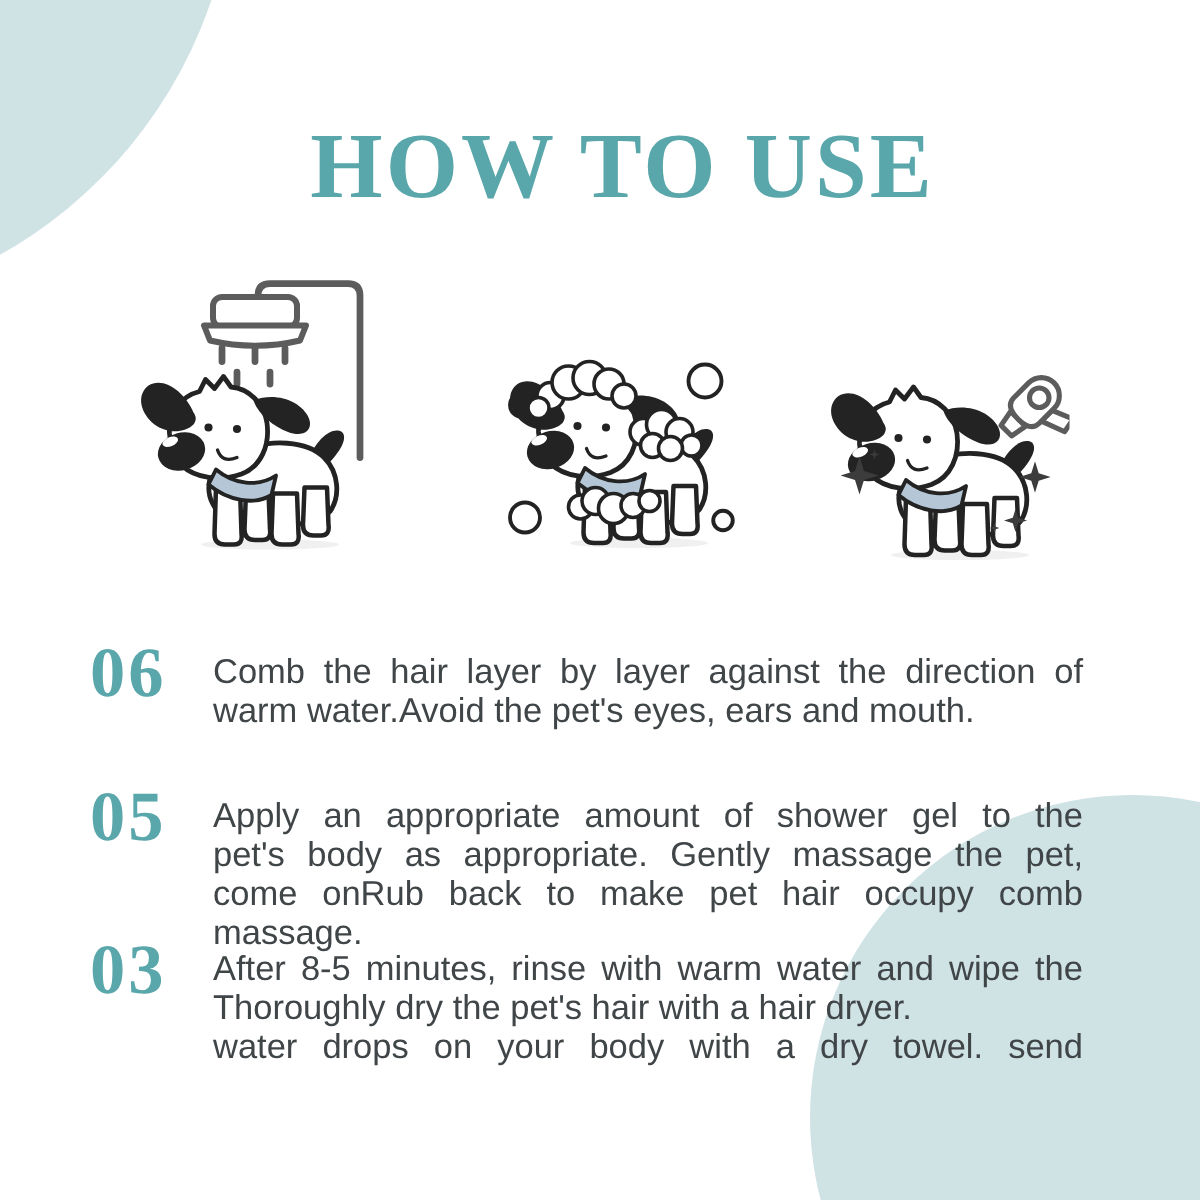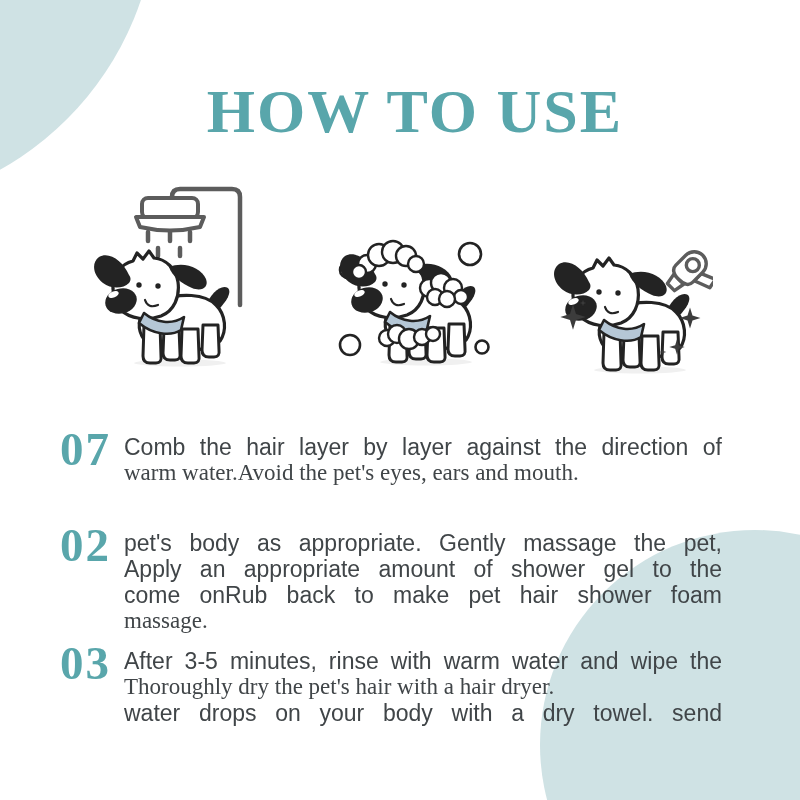--- a/index.html
+++ b/index.html
@@ -21,24 +21,24 @@
     font-size:62px;letter-spacing:2px;color:var(--accent);line-height:1;
   }
   .illus{position:absolute;}
   .steps{position:absolute;left:0;top:0;width:100%;height:100%;}
   .step{position:absolute;left:60px;width:662px;display:flex;}
   .step-num{
     flex:0 0 58px;width:58px;margin-top:-8px;
     font-family:"Liberation Serif",serif;font-weight:700;
     font-size:47px;line-height:47px;letter-spacing:2px;color:var(--accent);
   }
-  .step-text{flex:1;margin-left:6px;color:var(--body-text);
+  .step-text{flex:1;margin-left:24px;color:var(--body-text);
     font-size:23px;line-height:26px;}
   .ln{height:26px;text-align:justify;text-align-last:justify;white-space:nowrap;}
-  .ln.last{text-align-last:left;font-family:Liberation Serif, serif;}
+  .ln.last{text-align-last:left;}
   
   .ink{fill:var(--outline);}
   .paper{fill:#fff;stroke:var(--outline);stroke-width:3.2;stroke-linejoin:round;}
   .leg{fill:#fff;stroke:var(--outline);stroke-width:3;stroke-linejoin:round;}
   .line{fill:none;stroke:var(--outline);stroke-width:2.2;stroke-linecap:round;}
   .collar-band{fill:var(--collar);stroke:var(--outline);stroke-width:2.6;stroke-linejoin:round;}
   .foam{fill:#fff;stroke:var(--outline);stroke-width:2.4;}
   .bubble{fill:#fff;stroke:var(--outline);stroke-width:2.6;}
   .fixture{fill:#fff;stroke:var(--icon-gray);stroke-width:4;stroke-linejoin:round;}
   .pipe{fill:none;stroke:var(--icon-gray);stroke-width:4.5;stroke-linecap:round;}
@@ -142,40 +142,40 @@
       <path class="dryer" d="M-6 12 L4 12 L10 26 L0 28 Z"></path>
       <path class="dryer" d="M-16 -7 L-27 -5 L-27 5 L-16 7 Z"></path>
       <path class="dryer" d="M-8 -12 L6 -12 A 12 12 0 0 1 6 12 L-8 12 Q-16 12 -16 0 Q-16 -12 -8 -12 Z"></path>
       <circle class="dryer" cx="4" cy="0" r="6.5"></circle>
     </g>
   </svg>
 
   <div class="steps">
 
     <div class="step" style="top:434px">
-      <div class="step-num">07</div>
+      <div class="step-num">06</div>
       <div class="step-text">
         <div class="ln">Comb the hair layer by layer against the direction of</div>
         <div class="ln last">warm water.Avoid the pet's eyes, ears and mouth.</div>
       </div>
     </div>
 
     <div class="step" style="top:530px">
-      <div class="step-num">02</div>
+      <div class="step-num">05</div>
       <div class="step-text">
+        <div class="ln">Apply an appropriate amount of shower gel to the</div>
         <div class="ln">pet's body as appropriate. Gently massage the pet,</div>
-        <div class="ln">Apply an appropriate amount of shower gel to the</div>
-        <div class="ln">come onRub back to make pet hair shower foam</div>
+        <div class="ln">come onRub back to make pet hair occupy comb</div>
         <div class="ln last">massage.</div>
       </div>
     </div>
 
-    <div class="step" style="top:648px">
+    <div class="step" style="top:632px">
       <div class="step-num">03</div>
       <div class="step-text">
-        <div class="ln">After 3-5 minutes, rinse with warm water and wipe the</div>
+        <div class="ln">After 8-5 minutes, rinse with warm water and wipe the</div>
         <div class="ln last">Thoroughly dry the pet's hair with a hair dryer.</div>
         <div class="ln">water drops on your body with a dry towel. send</div>
       </div>
     </div>
 
   </div>
 </div>
 
 </body></html>

